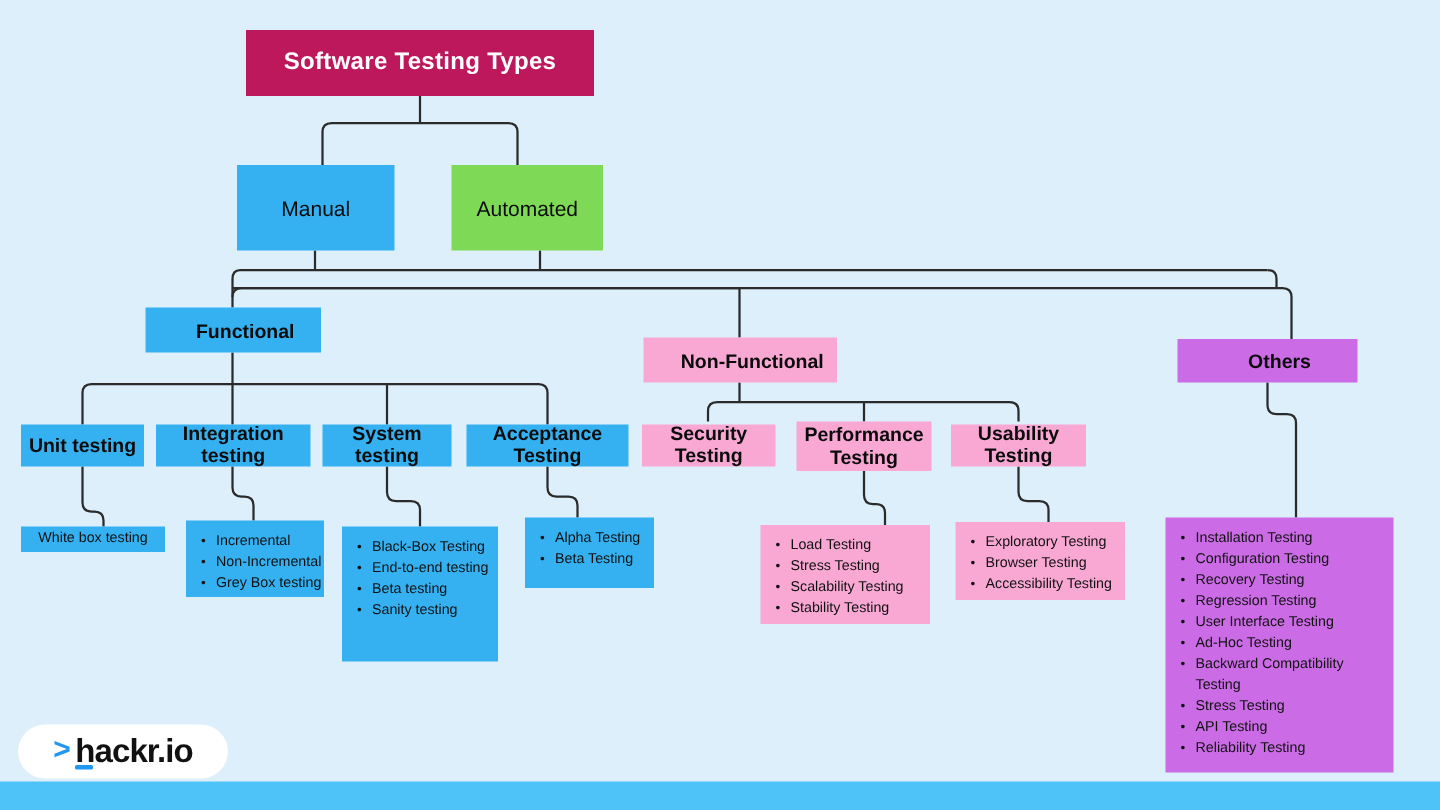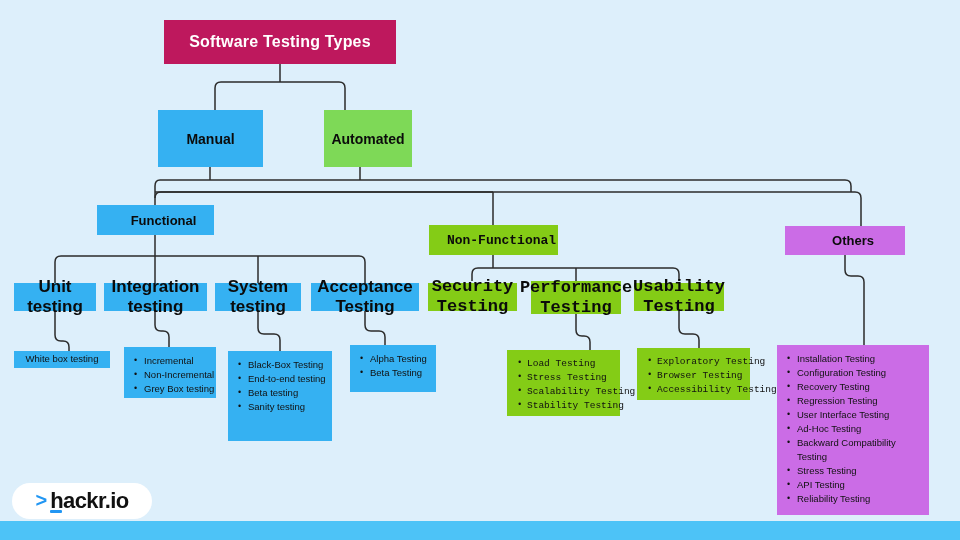--- a/index.html
+++ b/index.html
@@ -26,26 +26,26 @@
     color: #0b0b0b;
     z-index: 2;
   }
   .node.titlebox {
     background: #be185d;
     color: #ffffff;
     font-weight: bold;
     font-size: 16px;
     letter-spacing: 0.2px;
   }
-  .node.lvl2 { font-weight: bold; font-size: 14px; align-items: center; }
+  .node.lvl2 { font-weight: normal; font-size: 14px; align-items: center; }
   .node.lvl3 { font-weight: bold; font-size: 13px; padding-left: 16px; }
-  .node.lvl4 { font-weight: bold; font-size: 17px; line-height: 1.15; }
+  .node.lvl4 { font-weight: bold; font-size: 13px; line-height: 1.15; }
   .fill-blue   { background: #35b1f2; }
   .fill-green  { background: #7ed957; }
-  .fill-teal   { background: #84cc16; font-family: Liberation Mono, monospace; }
+  .fill-teal   { background: #f9a8d4; }
   .fill-purple { background: #cb6ce6; }
 
   .leaf {
     position: absolute;
     z-index: 2;
     padding: 7px 9px 7px 9px;
     font-size: 9.5px;
     line-height: 1.48;
     color: #111111;
     display: block;
@@ -144,21 +144,21 @@
     </g>
   </svg>
 
   <div class="node titlebox" style="left:164px; top:20px; width:232px; height:44px;">
     <span>Software Testing Types</span>
   </div>
 
   <div class="node lvl2 fill-blue" style="left:158px; top:110px; width:105px; height:57px;">
     <span>Manual</span>
   </div>
-  <div class="node lvl2 fill-green" style="left:324px; top:110px; width:88px; height:57px;">
+  <div class="node lvl2 fill-green" style="left:301px; top:110px; width:101px; height:57px;">
     <span>Automated</span>
   </div>
 
   <div class="node lvl3 fill-blue" style="left:97px; top:205px; width:117px; height:30px;">
     <span>Functional</span>
   </div>
   <div class="node lvl3 fill-teal" style="left:429px; top:225px; width:129px; height:30px;">
     <span>Non-Functional</span>
   </div>
   <div class="node lvl3 fill-purple" style="left:785px; top:226px; width:120px; height:29px;">

